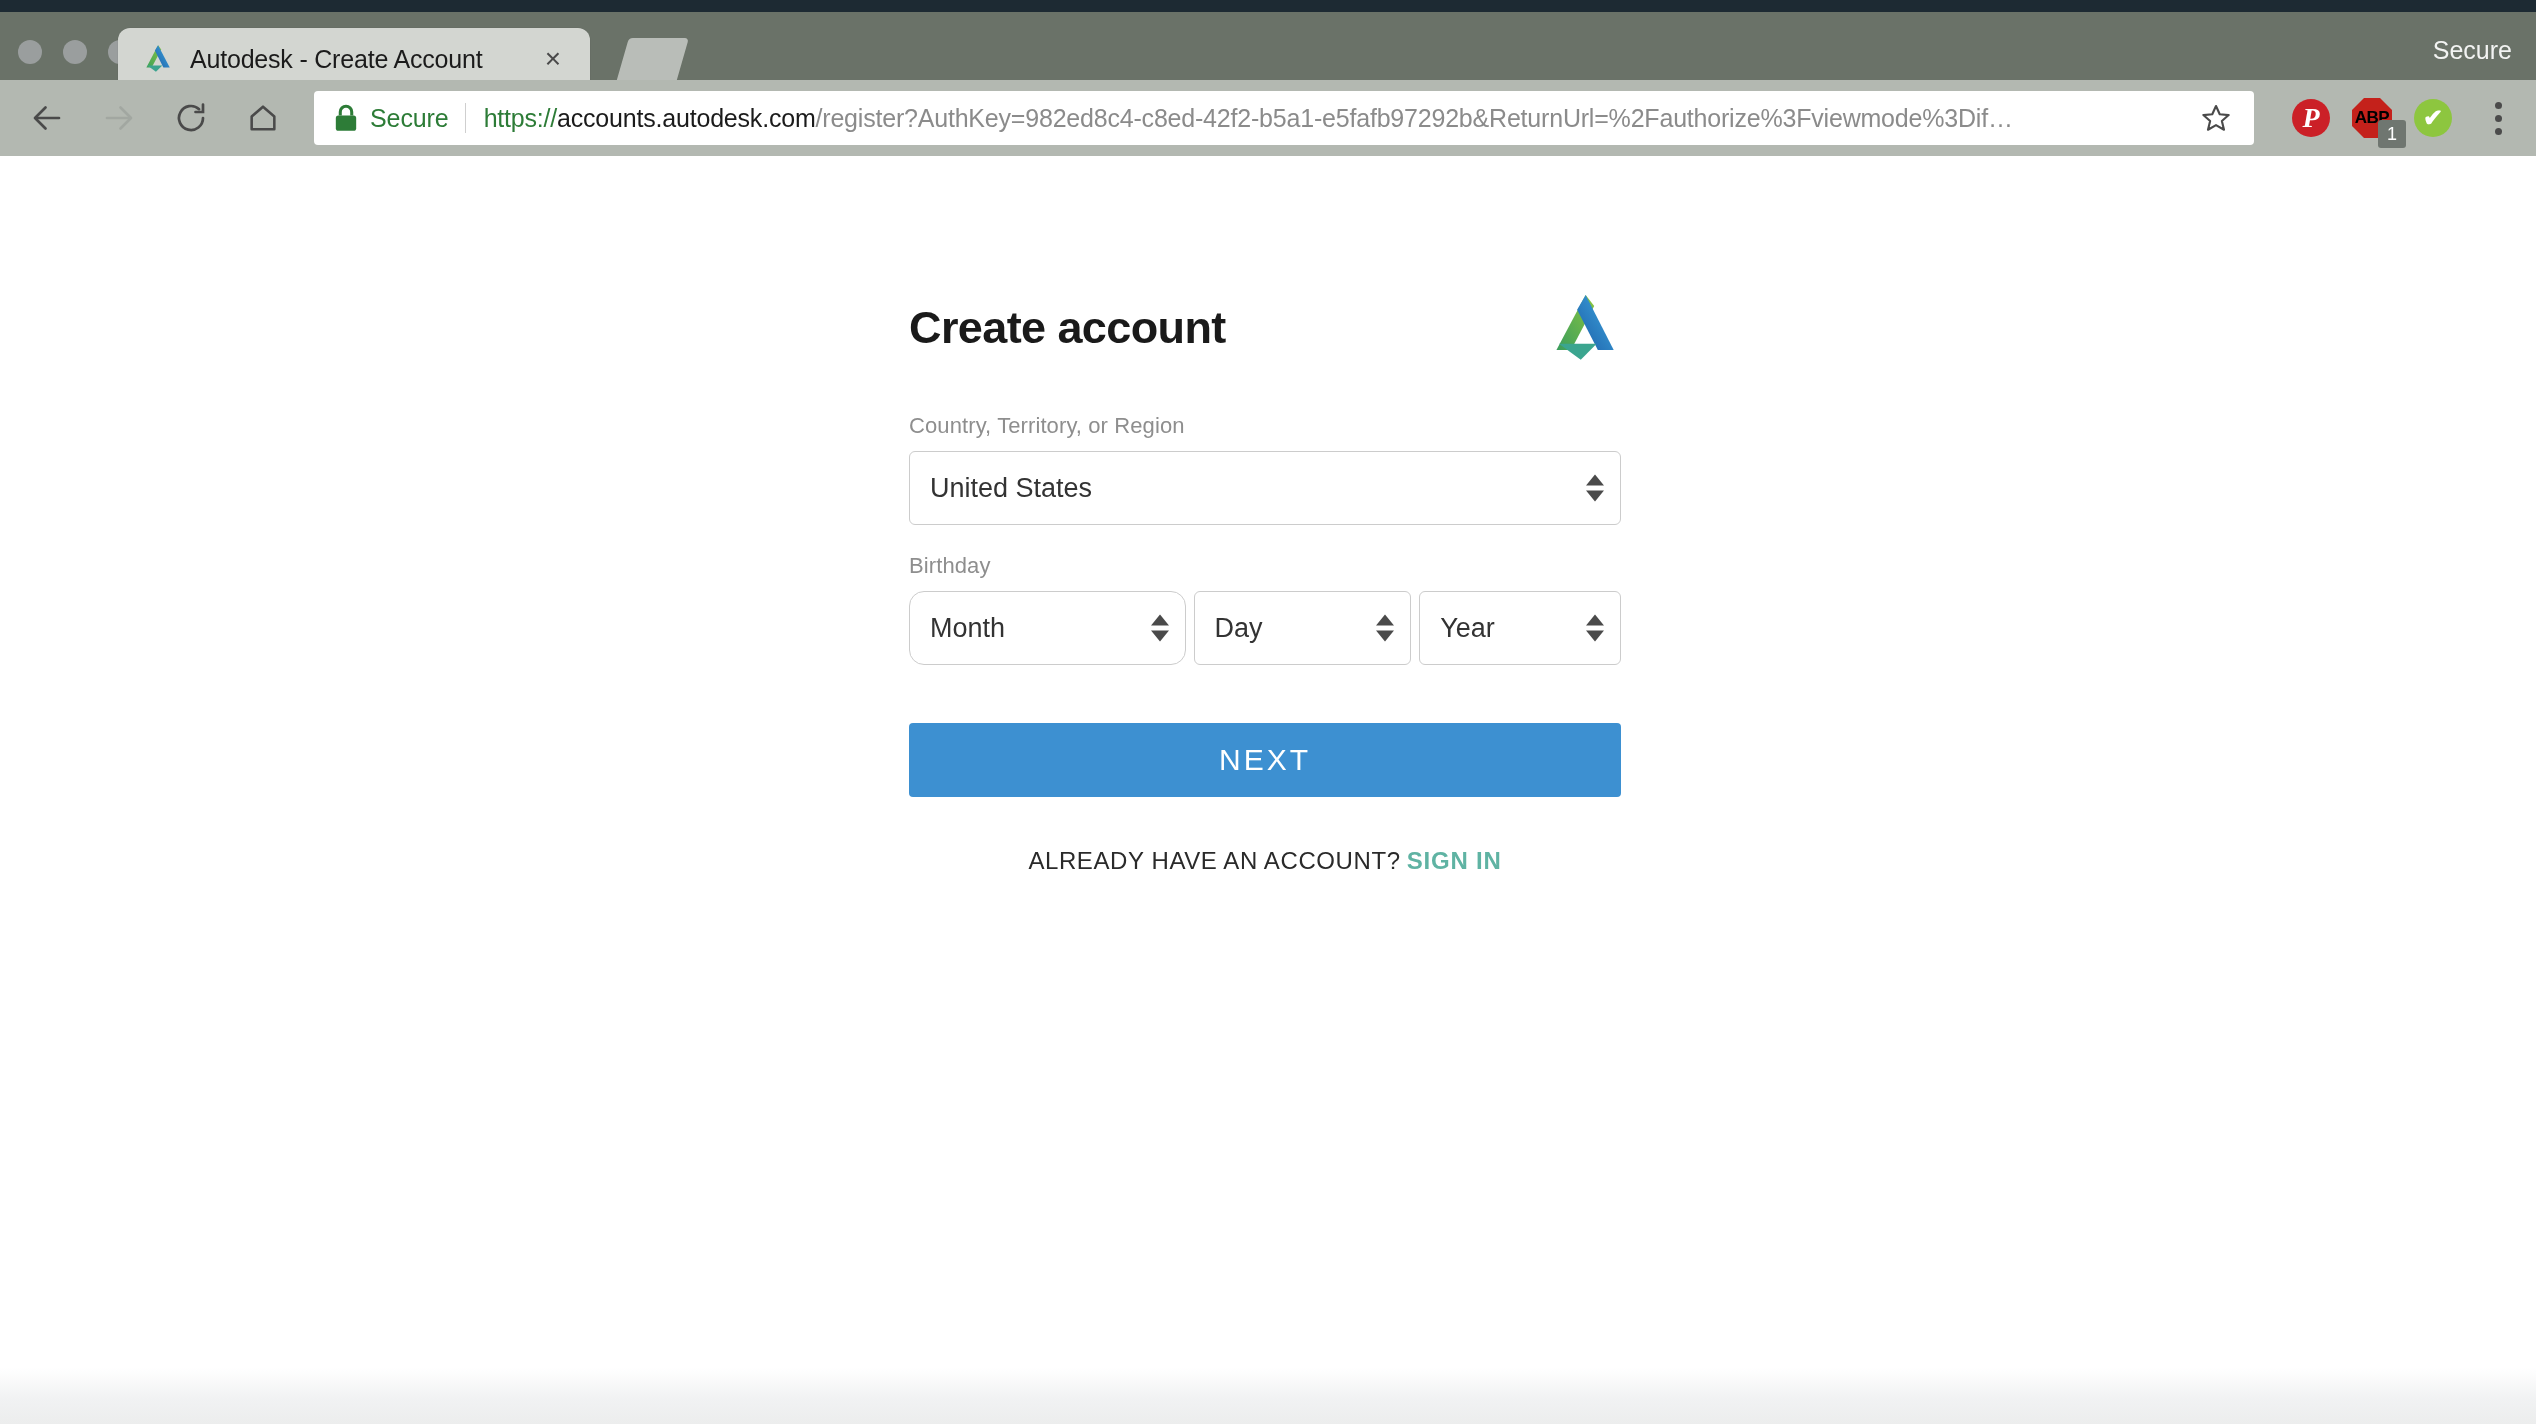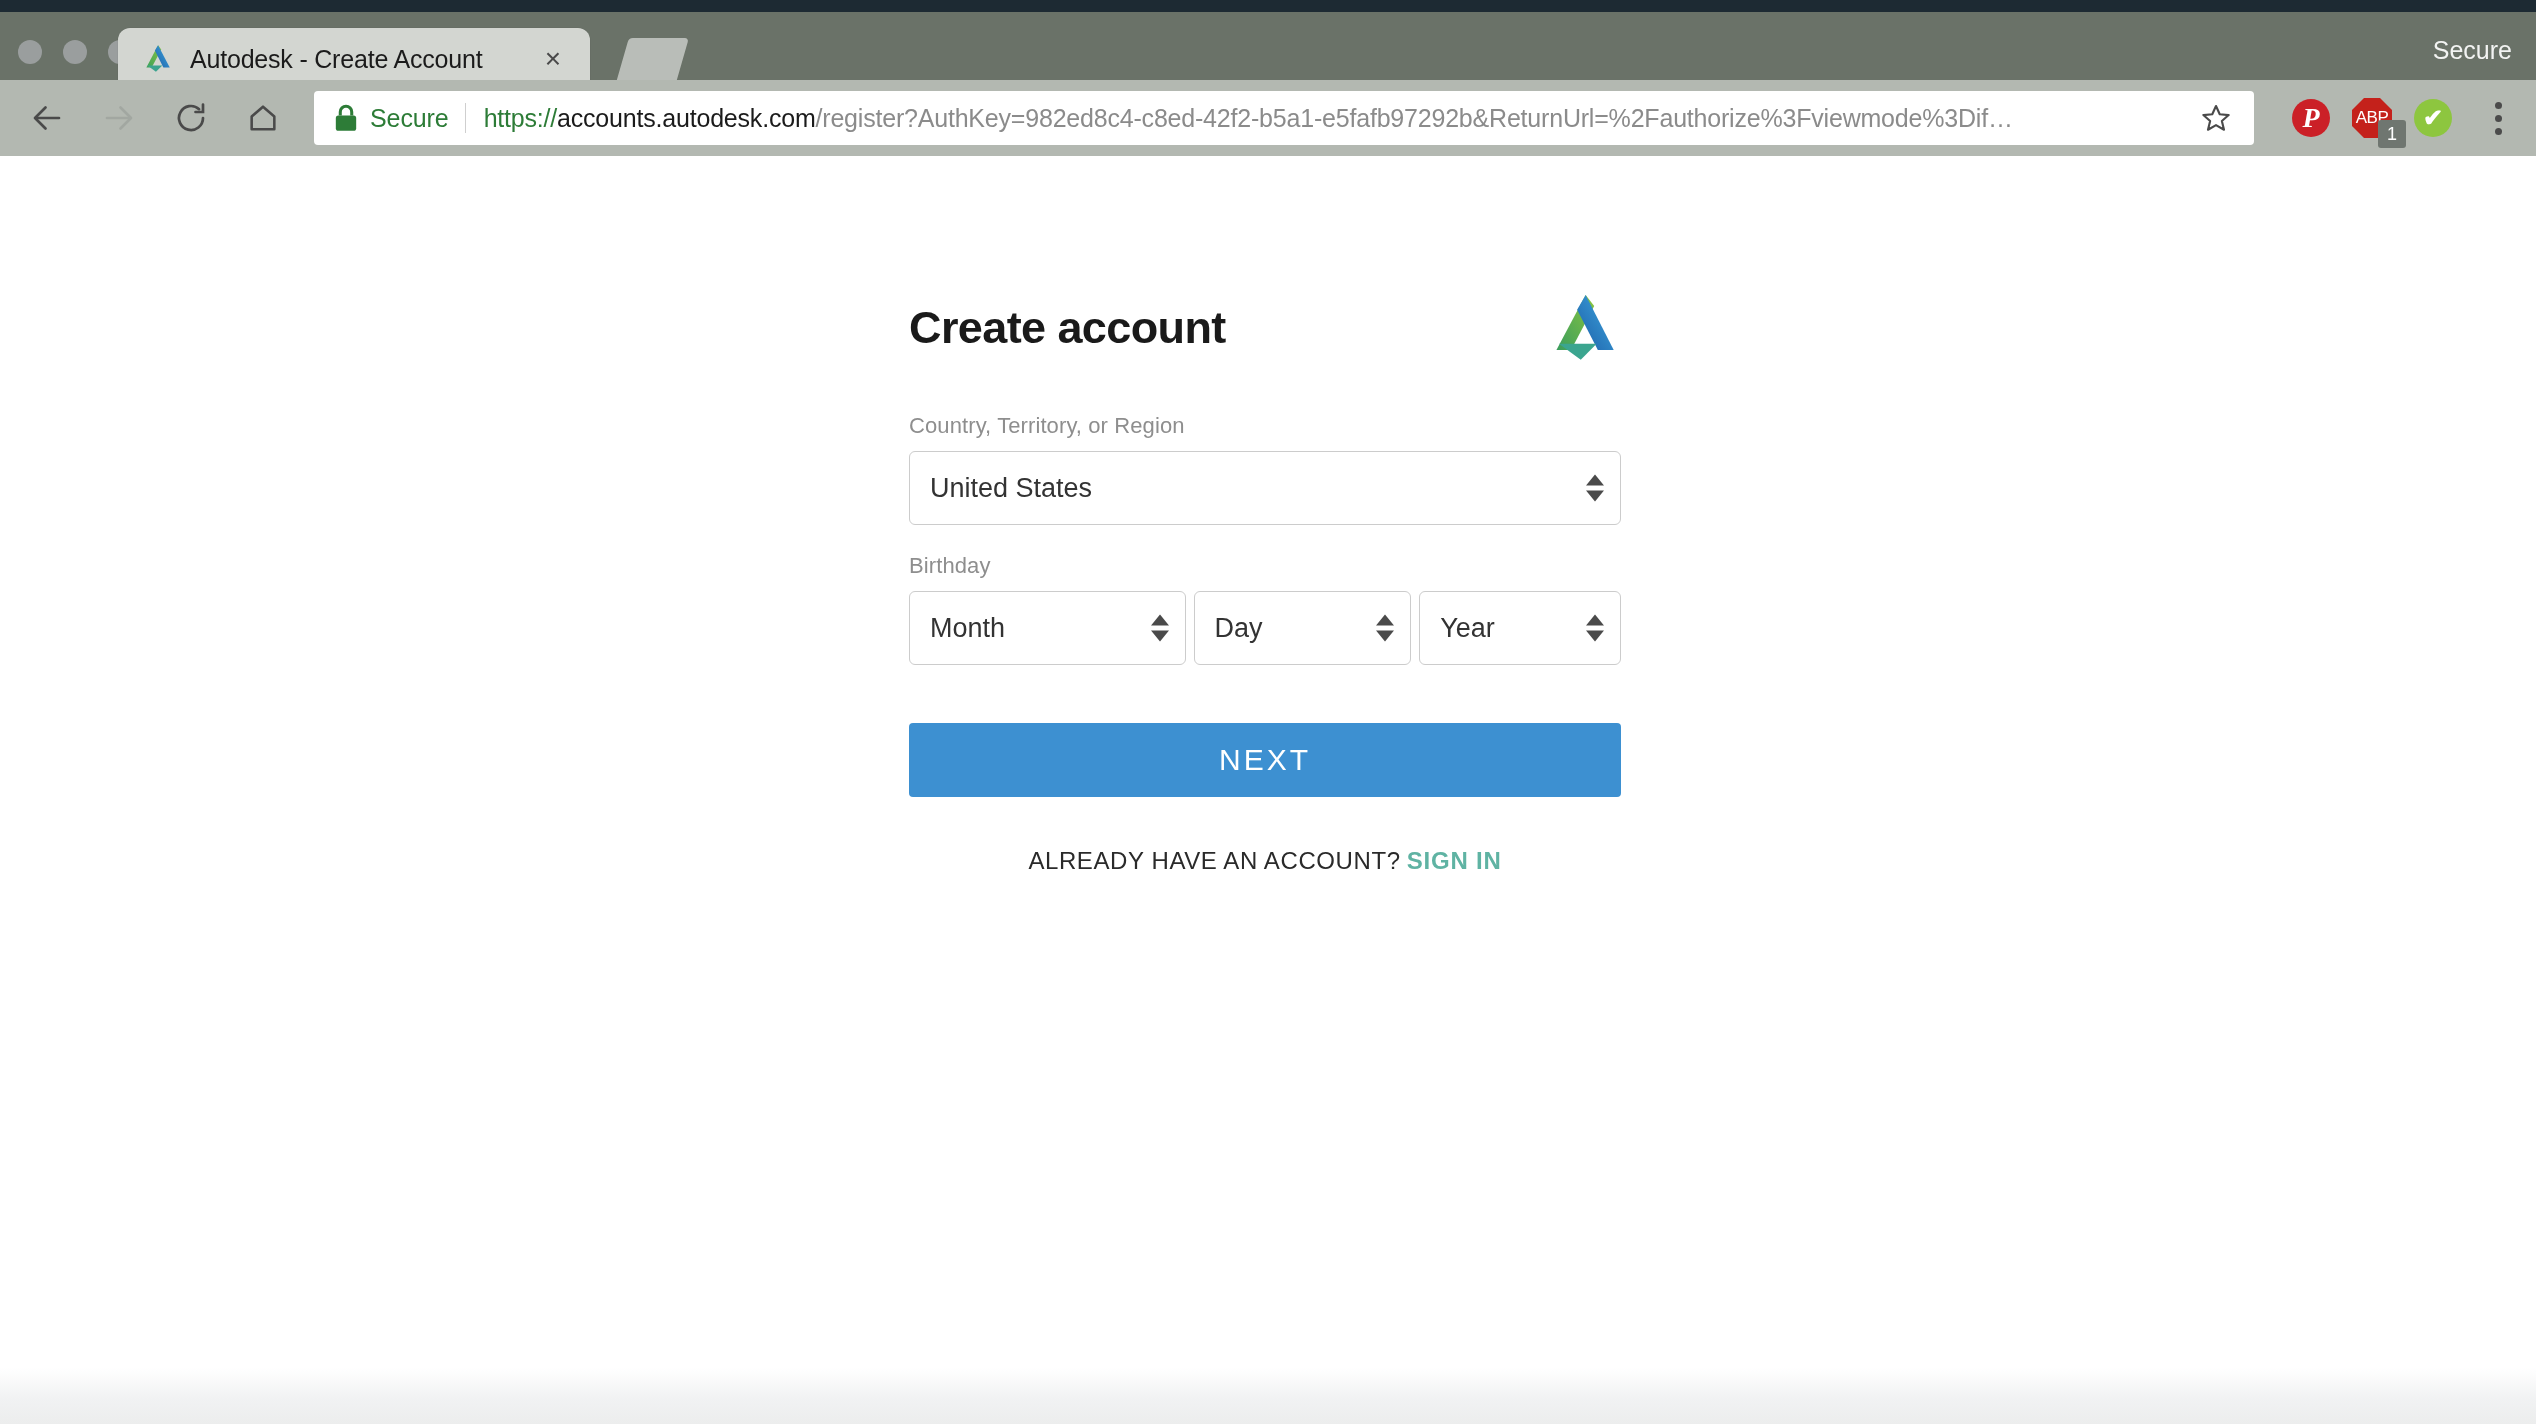--- a/index.html
+++ b/index.html
@@ -123,24 +123,24 @@
   .ext-pinterest {
     width: 38px; height: 38px; border-radius: 50%;
     background: #cb2027; color: #fff;
     font-family: "Liberation Serif", serif;
     font-size: 28px; font-weight: bold; font-style: italic;
     display: flex; align-items: center; justify-content: center;
     line-height: 1;
   }
   .ext-abp {
     width: 40px; height: 40px;
-    background: #c4211b; color: #ffffff;
+    background: #c4211b; color: #000000;
     clip-path: polygon(30% 0,70% 0,100% 30%,100% 70%,70% 100%,30% 100%,0 70%,0 30%);
     display: flex; align-items: center; justify-content: center;
-    font-size: 17px; font-weight: normal; letter-spacing: -0.5px;
+    font-size: 17px; font-weight: bold; letter-spacing: -0.5px;
   }
   .ext-badge {
     position: absolute; right: -14px; bottom: -10px;
     background: #6f7670; color: #fff;
     font-size: 18px; line-height: 1;
     padding: 5px 9px; border-radius: 3px;
   }
   .ext-check {
     width: 38px; height: 38px; border-radius: 50%;
     background: #8dc63f; color: #fff;
@@ -209,21 +209,21 @@
   .select-arrows .up,
   .select-arrows .down {
     width: 0; height: 0;
     border-left: 9px solid transparent;
     border-right: 9px solid transparent;
   }
   .select-arrows .up { border-bottom: 11px solid #4a4a4a; }
   .select-arrows .down { border-top: 11px solid #4a4a4a; }
 
   .bday-row { display: flex; gap: 8px; }
-  .bday-row .select-box.m { width: 280px; }
+  .bday-row .select-box.m { width: 280px; border-radius: 15px; }
   .bday-row .select-box.d { width: 220px; }
   .bday-row .select-box.y { width: 204px; }
 
   .next-btn {
     margin-top: 58px;
     width: 712px; height: 74px;
     background: #3d90d1;
     border: none; border-radius: 4px;
     color: #ffffff;
     font-size: 30px; letter-spacing: 3px;

